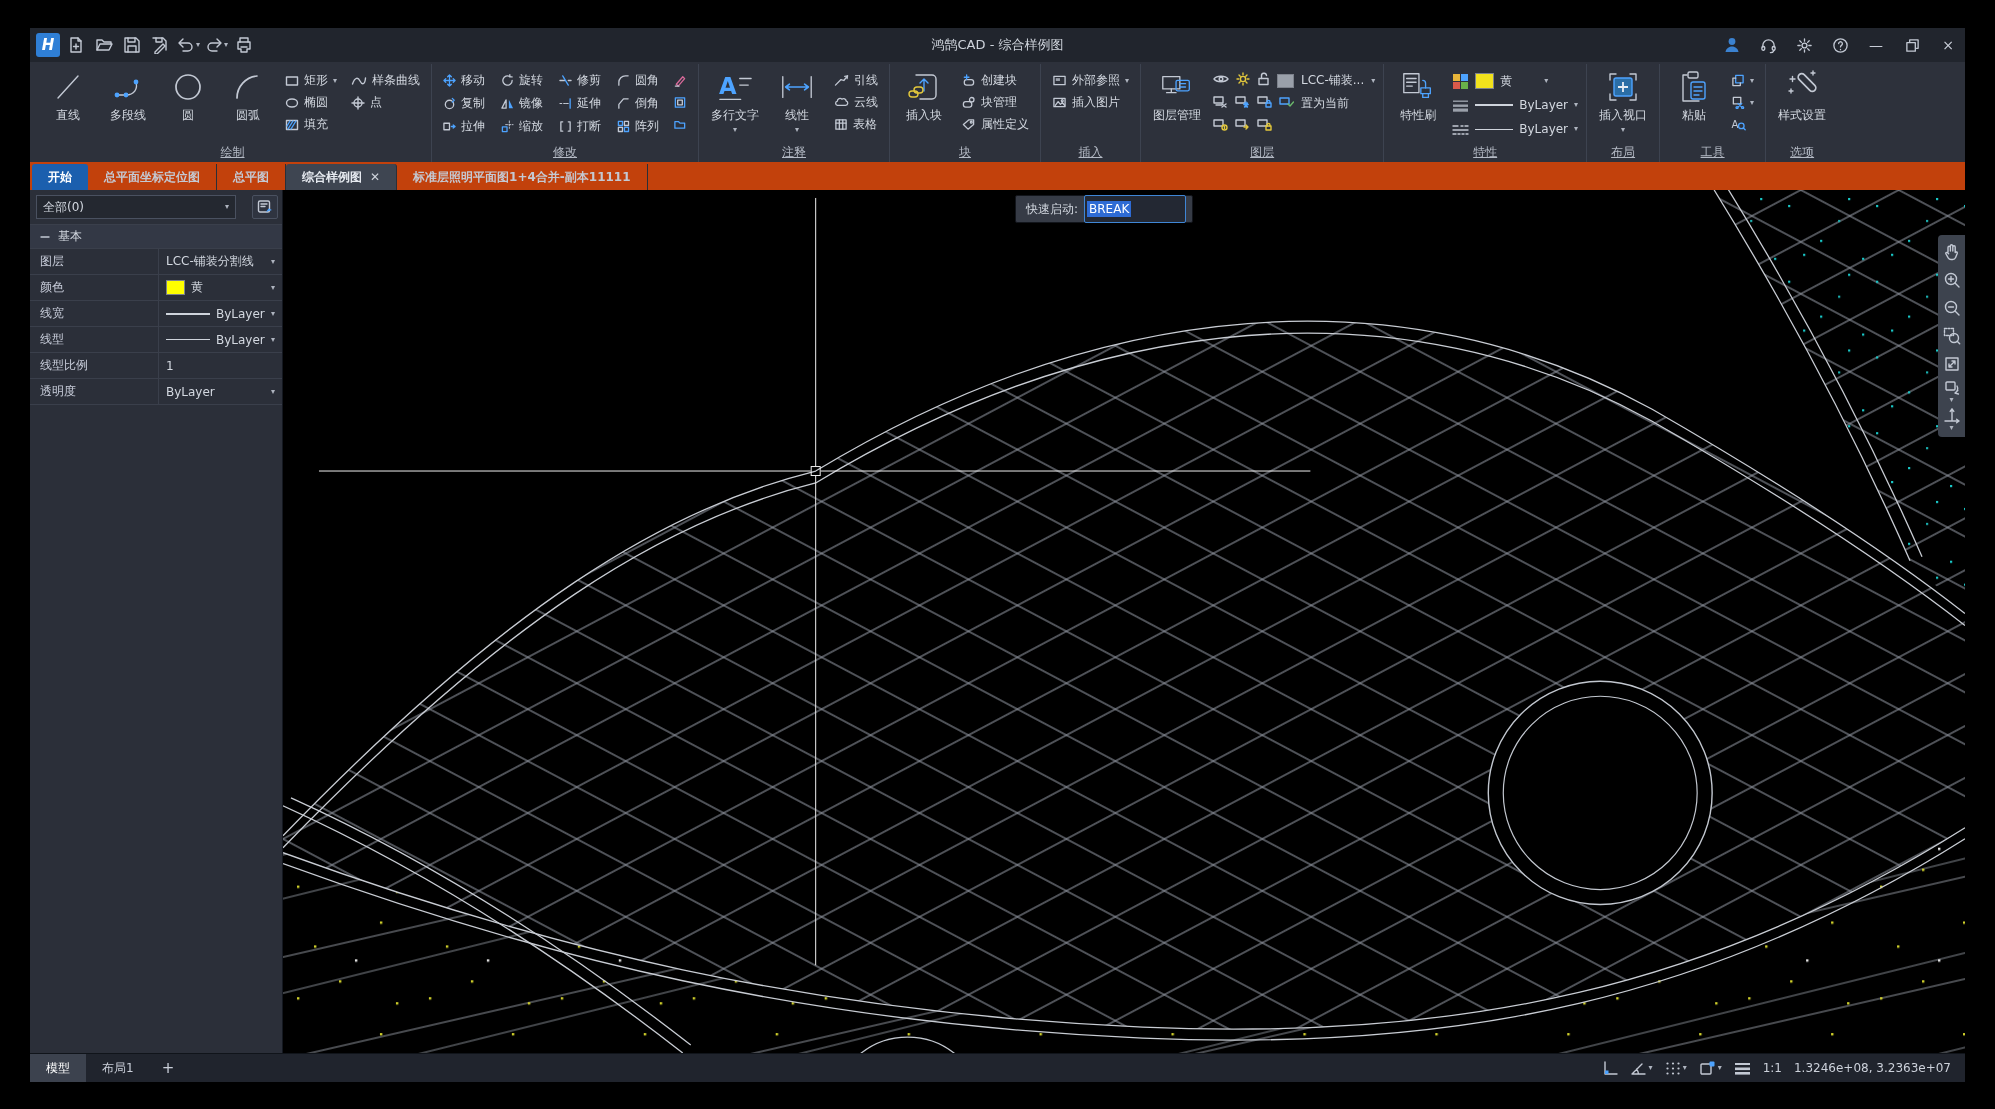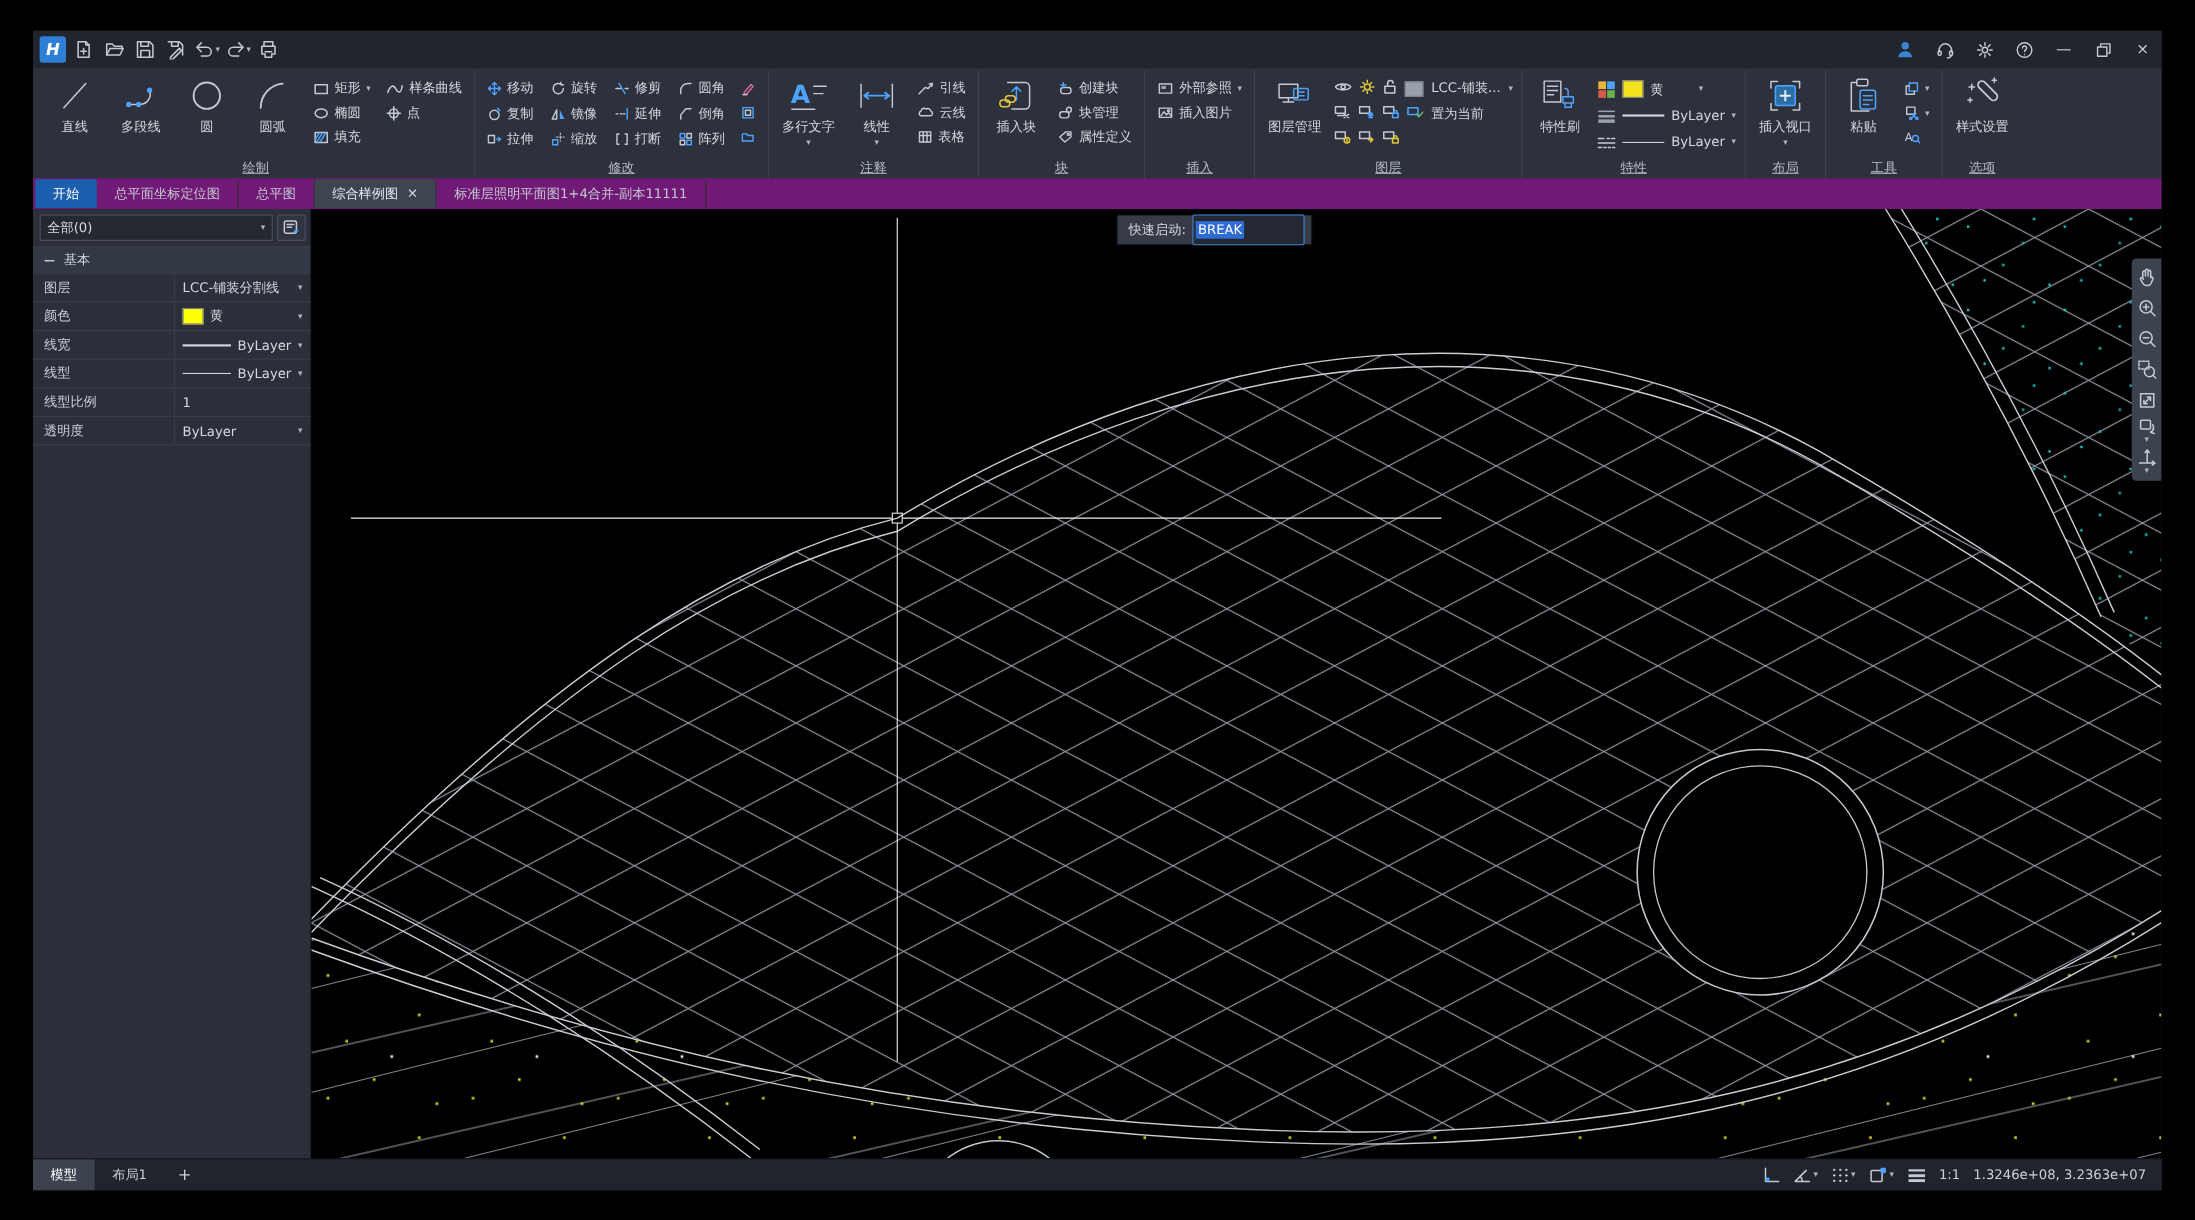--- a/index.html
+++ b/index.html
@@ -26,29 +26,29 @@
   .bigico{width:36px;height:36px;display:flex;align-items:center;justify-content:center;}
   .scol{display:flex;flex-direction:column;justify-content:flex-start;gap:3px;padding-top:3px;}
   .sbtn{display:flex;align-items:center;gap:5px;height:19px;padding:0 3px;border-radius:2px;white-space:nowrap;}
   .sgrid{display:grid;grid-template-columns:repeat(4,auto);grid-auto-rows:19px;column-gap:10px;row-gap:4px;padding-top:3px;}
   .icn{stroke:#c3c9d4;fill:none;stroke-width:1.4;stroke-linecap:round;stroke-linejoin:round;}
   .b{stroke:#4da3ff;} .y{stroke:#e3c83c;} .pk{stroke:#d96a9a;} .g{stroke:#6cb96c;}
   .fb{fill:#4da3ff;stroke:none;} .fgrey{fill:#9aa0aa;stroke:none;}
   .swatch{width:15px;height:12px;border:1px solid #7d828c;display:inline-block;}
   .vline{width:38px;height:0;border-top:2px solid #cfd4dc;display:inline-block;}
   
-  .tabbar{height:28px;background:#701a75;display:flex;align-items:center;padding-left:2px;flex:0 0 auto;}
+  .tabbar{height:28px;background:#c2410c;display:flex;align-items:flex-end;padding-left:2px;flex:0 0 auto;font-weight:bold;}
   .dtab{height:26px;display:flex;align-items:center;padding:0 16px;color:#c4c9d3;white-space:nowrap;border-right:1px solid #2a2f38;}
   .dtab.start{background:#1b5fae;color:#fff;border-radius:3px 3px 0 0;border-right:none;}
   .dtab.active{background:#3e4551;color:#e6eaf0;border-radius:3px 3px 0 0;}
   .dtab .x{margin-left:8px;font-size:12px;color:#cfd4dc;}
   
   .content{flex:1;display:flex;min-height:0;}
   .sidepanel{width:252px;background:#2b2f39;border-right:1px solid #141820;display:flex;flex-direction:column;flex:0 0 auto;}
-  .filterrow{display:flex;align-items:center;gap:4px;padding:5px 4px 5px 6px;}
+  .filterrow{display:flex;align-items:center;gap:16px;padding:5px 4px 5px 6px;}
   .fselect{flex:1;height:22px;background:#242830;border:1px solid #4a5160;display:flex;align-items:center;padding:0 6px;color:#d3d8e0;}
   .fselect .caret{margin-left:auto;}
   .pbtn{width:24px;height:22px;display:flex;align-items:center;justify-content:center;background:#2f3440;border:1px solid #4a5160;border-radius:2px;}
   .sechdr{height:23px;display:flex;align-items:center;gap:8px;padding-left:10px;background:#333845;color:#d3d8e0;border-top:1px solid #3a3f4b;}
   .prow{height:25px;display:flex;border-top:1px solid #3a3f4b;}
   .prow:last-child{border-bottom:1px solid #3a3f4b;}
   .plab{width:118px;display:flex;align-items:center;padding-left:10px;color:#c9cedb;flex:0 0 auto;}
   .pval{flex:1;border-left:1px solid #3a3f4b;display:flex;align-items:center;gap:6px;padding:0 7px 0 7px;color:#d3d8e0;}
   .pval .caret{margin-left:auto;}
   .lnsample{width:44px;border-top:2px solid #cfd4dc;}
@@ -124,20 +124,21 @@
         <span class="caret">▾</span>
       </div>
       <div class="qbtn">
         <svg class="icn" width="18" height="18" viewBox="0 0 18 18">
               <path d="M5 6V2h8v4"></path>
               <path d="M3 6h12v7h-3v3H6v-3H3z"></path>
               <path d="M6 11h6"></path>
             </svg>
       </div>
     </div>
+    <div class="wtitle">鸿鹄CAD - 综合样例图</div>
     <div class="winctl">
       <div class="winbtn">
         <svg width="18" height="18" viewBox="0 0 18 18">
               <circle cx="9" cy="5.5" r="3.4" fill="#3b82d0"></circle>
               <path d="M2.5 16c.8-4 4-5.4 6.5-5.4s5.7 1.4 6.5 5.4z" fill="#3b82d0"></path>
             </svg>
       </div>
       <div class="winbtn">
         <svg class="icn" width="17" height="17" viewBox="0 0 18 18">
               <path d="M3 11V9a6 6 0 0 1 12 0v2"></path>

